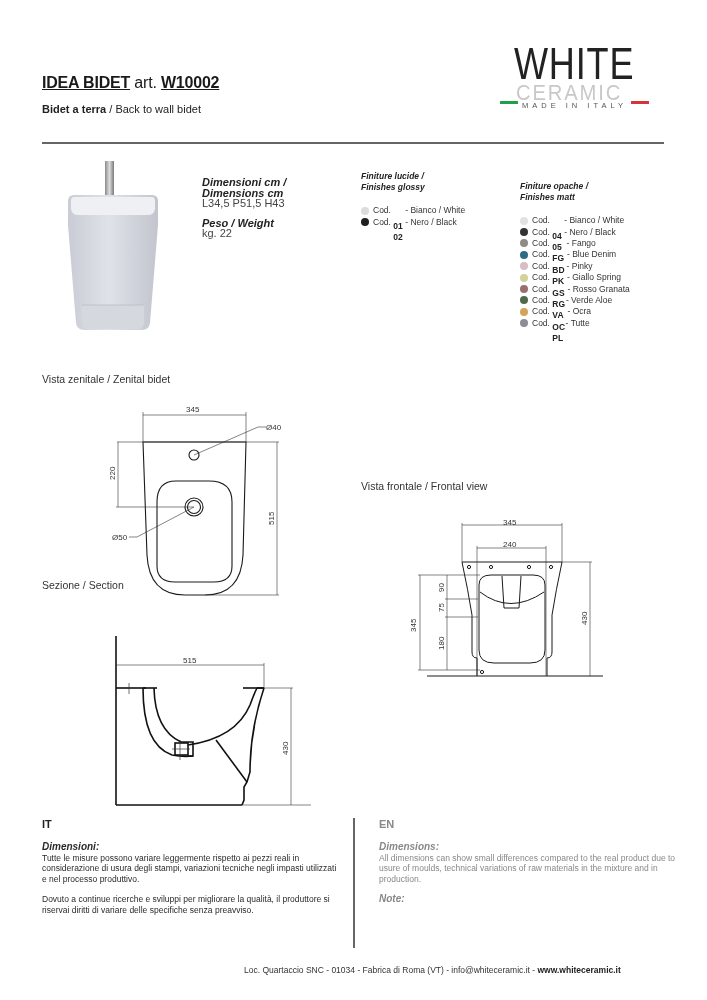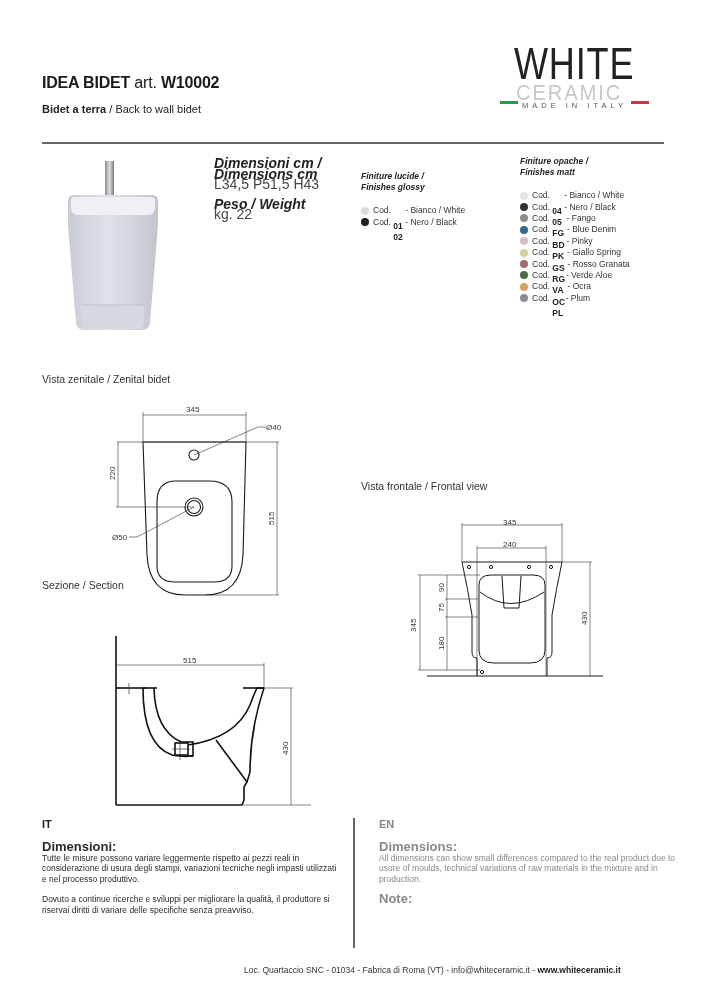--- a/index.html
+++ b/index.html
@@ -2,68 +2,68 @@
 <html><head>
   <meta charset="utf-8">
   <style>
     * { margin: 0; padding: 0; box-sizing: border-box; }
     html, body { width: 707px; height: 1000px; background: #ffffff; overflow: hidden; }
     body { position: relative; font-family: "Liberation Sans", sans-serif; color: #222; }
     .abs { position: absolute; }
 
     
     .title { left: 42px; top: 74px; font-size: 16px; color: #1a1a1a; white-space: nowrap; letter-spacing: -0.2px; }
-    .title b { font-weight: bold; }
+    .title b { font-weight: bold; text-decoration: underline; }
     .title .light { font-weight: normal; }
     .subtitle { left: 42px; top: 103px; font-size: 11px; color: #222; white-space: nowrap; }
     .subtitle b { font-weight: bold; }
 
     .logo { left: 496px; top: 42px; width: 174px; height: 80px; }
     .logo-white { position: absolute; left: 18px; top: 0; font-family: "Liberation Sans", sans-serif; font-size: 44px; font-weight: normal; letter-spacing: 1px; color: #222; line-height: 44px; transform: scaleX(0.82); transform-origin: left top; -webkit-text-stroke: 0px; font-stretch: condensed; }
     .logo-ceramic { position: absolute; left: 20px; top: 40px; font-size: 22px; color: #c8c8c8; letter-spacing: 2px; line-height: 22px; transform: scaleX(0.92); transform-origin: left top; font-weight: normal; }
     .logo-italy { position: absolute; left: 4px; top: 59px; width: 170px; height: 10px; display: flex; align-items: flex-start; }
     .flag-bar { width: 18px; height: 3px; }
     .flag-green { background: #21a04a; }
     .flag-red { background: #d3363a; }
     .italy-text { font-size: 7.5px; letter-spacing: 4px; color: #555; margin: 0 4px; white-space: nowrap; }
 
     .hr-top { left: 42px; top: 142px; width: 622px; height: 2px; background: #666; }
 
     
     .product { left: 62px; top: 155px; width: 102px; height: 190px; }
 
     
-    .specs { left: 202px; top: 158px; width: 140px; font-size: 14px; line-height: 10.5px; color: #333; margin-left: 12px; }
+    .specs { left: 202px; top: 177px; width: 140px; font-size: 11px; line-height: 10.5px; color: #333; }
     .spec-h { font-weight: bold; font-style: italic; color: #222; }
     .spec-v { color: #444; margin-bottom: 9px; }
 
     .finish-col { font-size: 8.5px; line-height: 11px; color: #333; }
     .finish-col .fh { font-weight: bold; font-style: italic; color: #222; line-height: 10.5px; margin-bottom: 13px; }
     .finish-item { display: flex; align-items: center; white-space: nowrap; height: 11.4px; }
     .dot { width: 8px; height: 8px; border-radius: 50%; margin-right: 4px; flex: 0 0 8px; }
     .finish-item .code { font-weight: bold; color: #222; margin-top: 31px; }
     .glossy { left: 361px; top: 171px; width: 150px; }
-    .matt { left: 520px; top: 156px; width: 150px; }
+    .matt { left: 520px; top: 181px; width: 150px; }
 
     
     .sec-label { font-size: 10.5px; color: #333; white-space: nowrap; }
     .lbl-zenital { left: 42px; top: 373px; }
     .lbl-frontal { left: 361px; top: 480px; }
     .lbl-section { left: 42px; top: 579px; }
 
     svg.drw { position: absolute; overflow: visible; }
     svg text { font-family: "Liberation Sans", sans-serif; font-size: 8px; fill: #333; }
 
     
     .notes-it { left: 42px; top: 818px; width: 300px; }
     .notes-en { left: 379px; top: 818px; width: 300px; }
     .lang { font-size: 11px; font-weight: bold; margin-bottom: 12px; }
     .notes-it .lang { color: #222; }
     .notes-en .lang { color: #888; }
-    .note-h { font-size: 13px; font-weight: bold; line-height: 10.5px; }
+    .note-h { font-size: 10px; font-weight: bold; line-height: 10.5px; font-style: italic; }
     .note-p { font-size: 8.5px; line-height: 10.6px; margin-bottom: 10px; }
     .notes-it .note-h, .notes-it .note-p { color: #2a2a2a; }
     .notes-en .note-h, .notes-en .note-p { color: #888; }
     .vdivider { left: 353px; top: 818px; width: 2px; height: 130px; background: #666; }
 
     .footer { left: 244px; top: 965px; font-size: 8.5px; color: #333; white-space: nowrap; }
     .footer b { font-weight: bold; color: #222; }
   </style>
 </head>
 <body>
@@ -138,21 +138,21 @@
   </div>
   <div class="finish-item"><span class="dot" style="background:#e2e2e2"></span><span>Cod.</span>&nbsp;<span class="code">04</span>&nbsp;<span>- Bianco / White</span></div>
   <div class="finish-item"><span class="dot" style="background:#333333"></span><span>Cod.</span>&nbsp;<span class="code">05</span>&nbsp;<span>- Nero / Black</span></div>
   <div class="finish-item"><span class="dot" style="background:#8e8a84"></span><span>Cod.</span>&nbsp;<span class="code">FG</span>&nbsp;<span>- Fango</span></div>
   <div class="finish-item"><span class="dot" style="background:#2e6b86"></span><span>Cod.</span>&nbsp;<span class="code">BD</span>&nbsp;<span>- Blue Denim</span></div>
   <div class="finish-item"><span class="dot" style="background:#d8bcc6"></span><span>Cod.</span>&nbsp;<span class="code">PK</span>&nbsp;<span>- Pinky</span></div>
   <div class="finish-item"><span class="dot" style="background:#d2d29a"></span><span>Cod.</span>&nbsp;<span class="code">GS</span>&nbsp;<span>- Giallo Spring</span></div>
   <div class="finish-item"><span class="dot" style="background:#9a6e6e"></span><span>Cod.</span>&nbsp;<span class="code">RG</span>&nbsp;<span>- Rosso Granata</span></div>
   <div class="finish-item"><span class="dot" style="background:#4f6a4a"></span><span>Cod.</span>&nbsp;<span class="code">VA</span>&nbsp;<span>- Verde Aloe</span></div>
   <div class="finish-item"><span class="dot" style="background:#d4a35c"></span><span>Cod.</span>&nbsp;<span class="code">OC</span>&nbsp;<span>- Ocra</span></div>
-  <div class="finish-item"><span class="dot" style="background:#8d8c95"></span><span>Cod.</span>&nbsp;<span class="code">PL</span>&nbsp;<span>- Plum</span></div>
+  <div class="finish-item"><span class="dot" style="background:#8d8c95"></span><span>Cod.</span>&nbsp;<span class="code">PL</span>&nbsp;<span>- Tutte</span></div>
 </div>
 
 <div class="abs sec-label lbl-zenital">Vista zenitale / Zenital bidet</div>
 <svg class="drw" style="left:0;top:0" width="707" height="1000" viewBox="0 0 707 1000">
   <g fill="none" stroke="#1a1a1a" stroke-width="1.1">
 
     <path d="M143 442 L246 442 L243 555 Q241 595 205 595 L185 595 Q149 595 147 555 Z"></path>
 
     <path d="M176 481 L209 481 Q232 481 232 502 L232 566 Q232 582 214 582 L175 582 Q157 582 157 566 L157 502 Q157 481 176 481 Z"></path>
 

